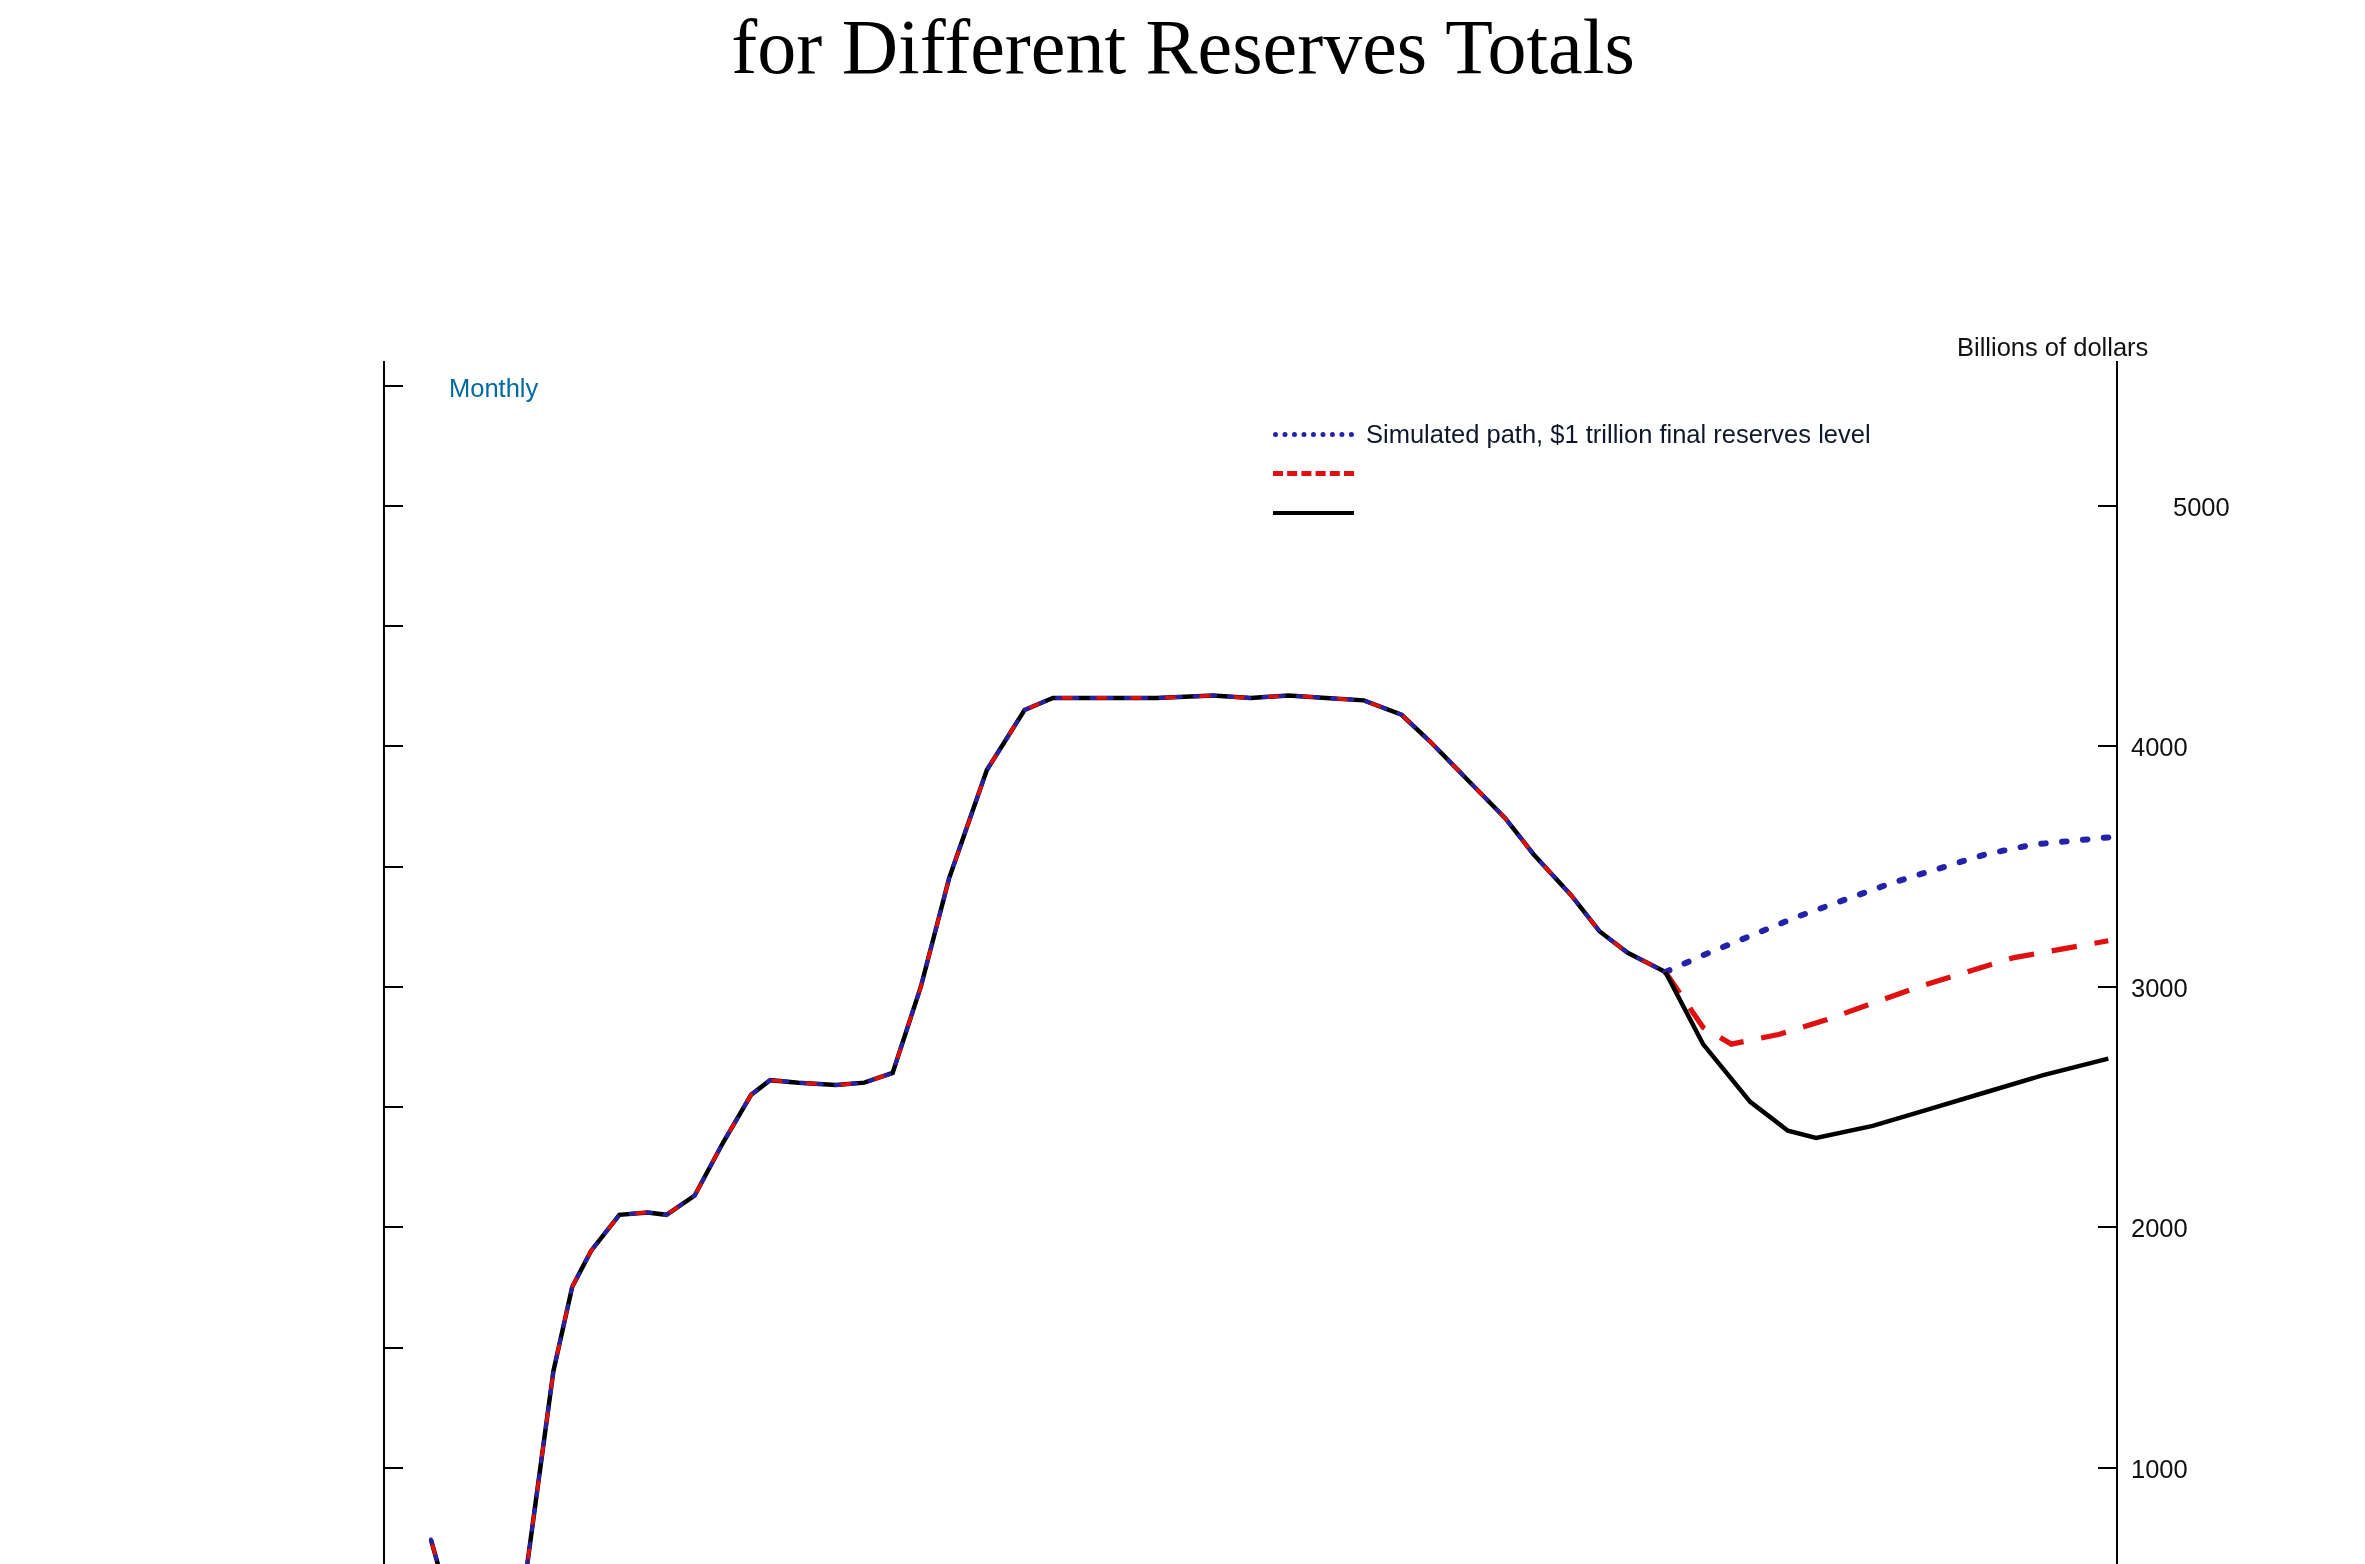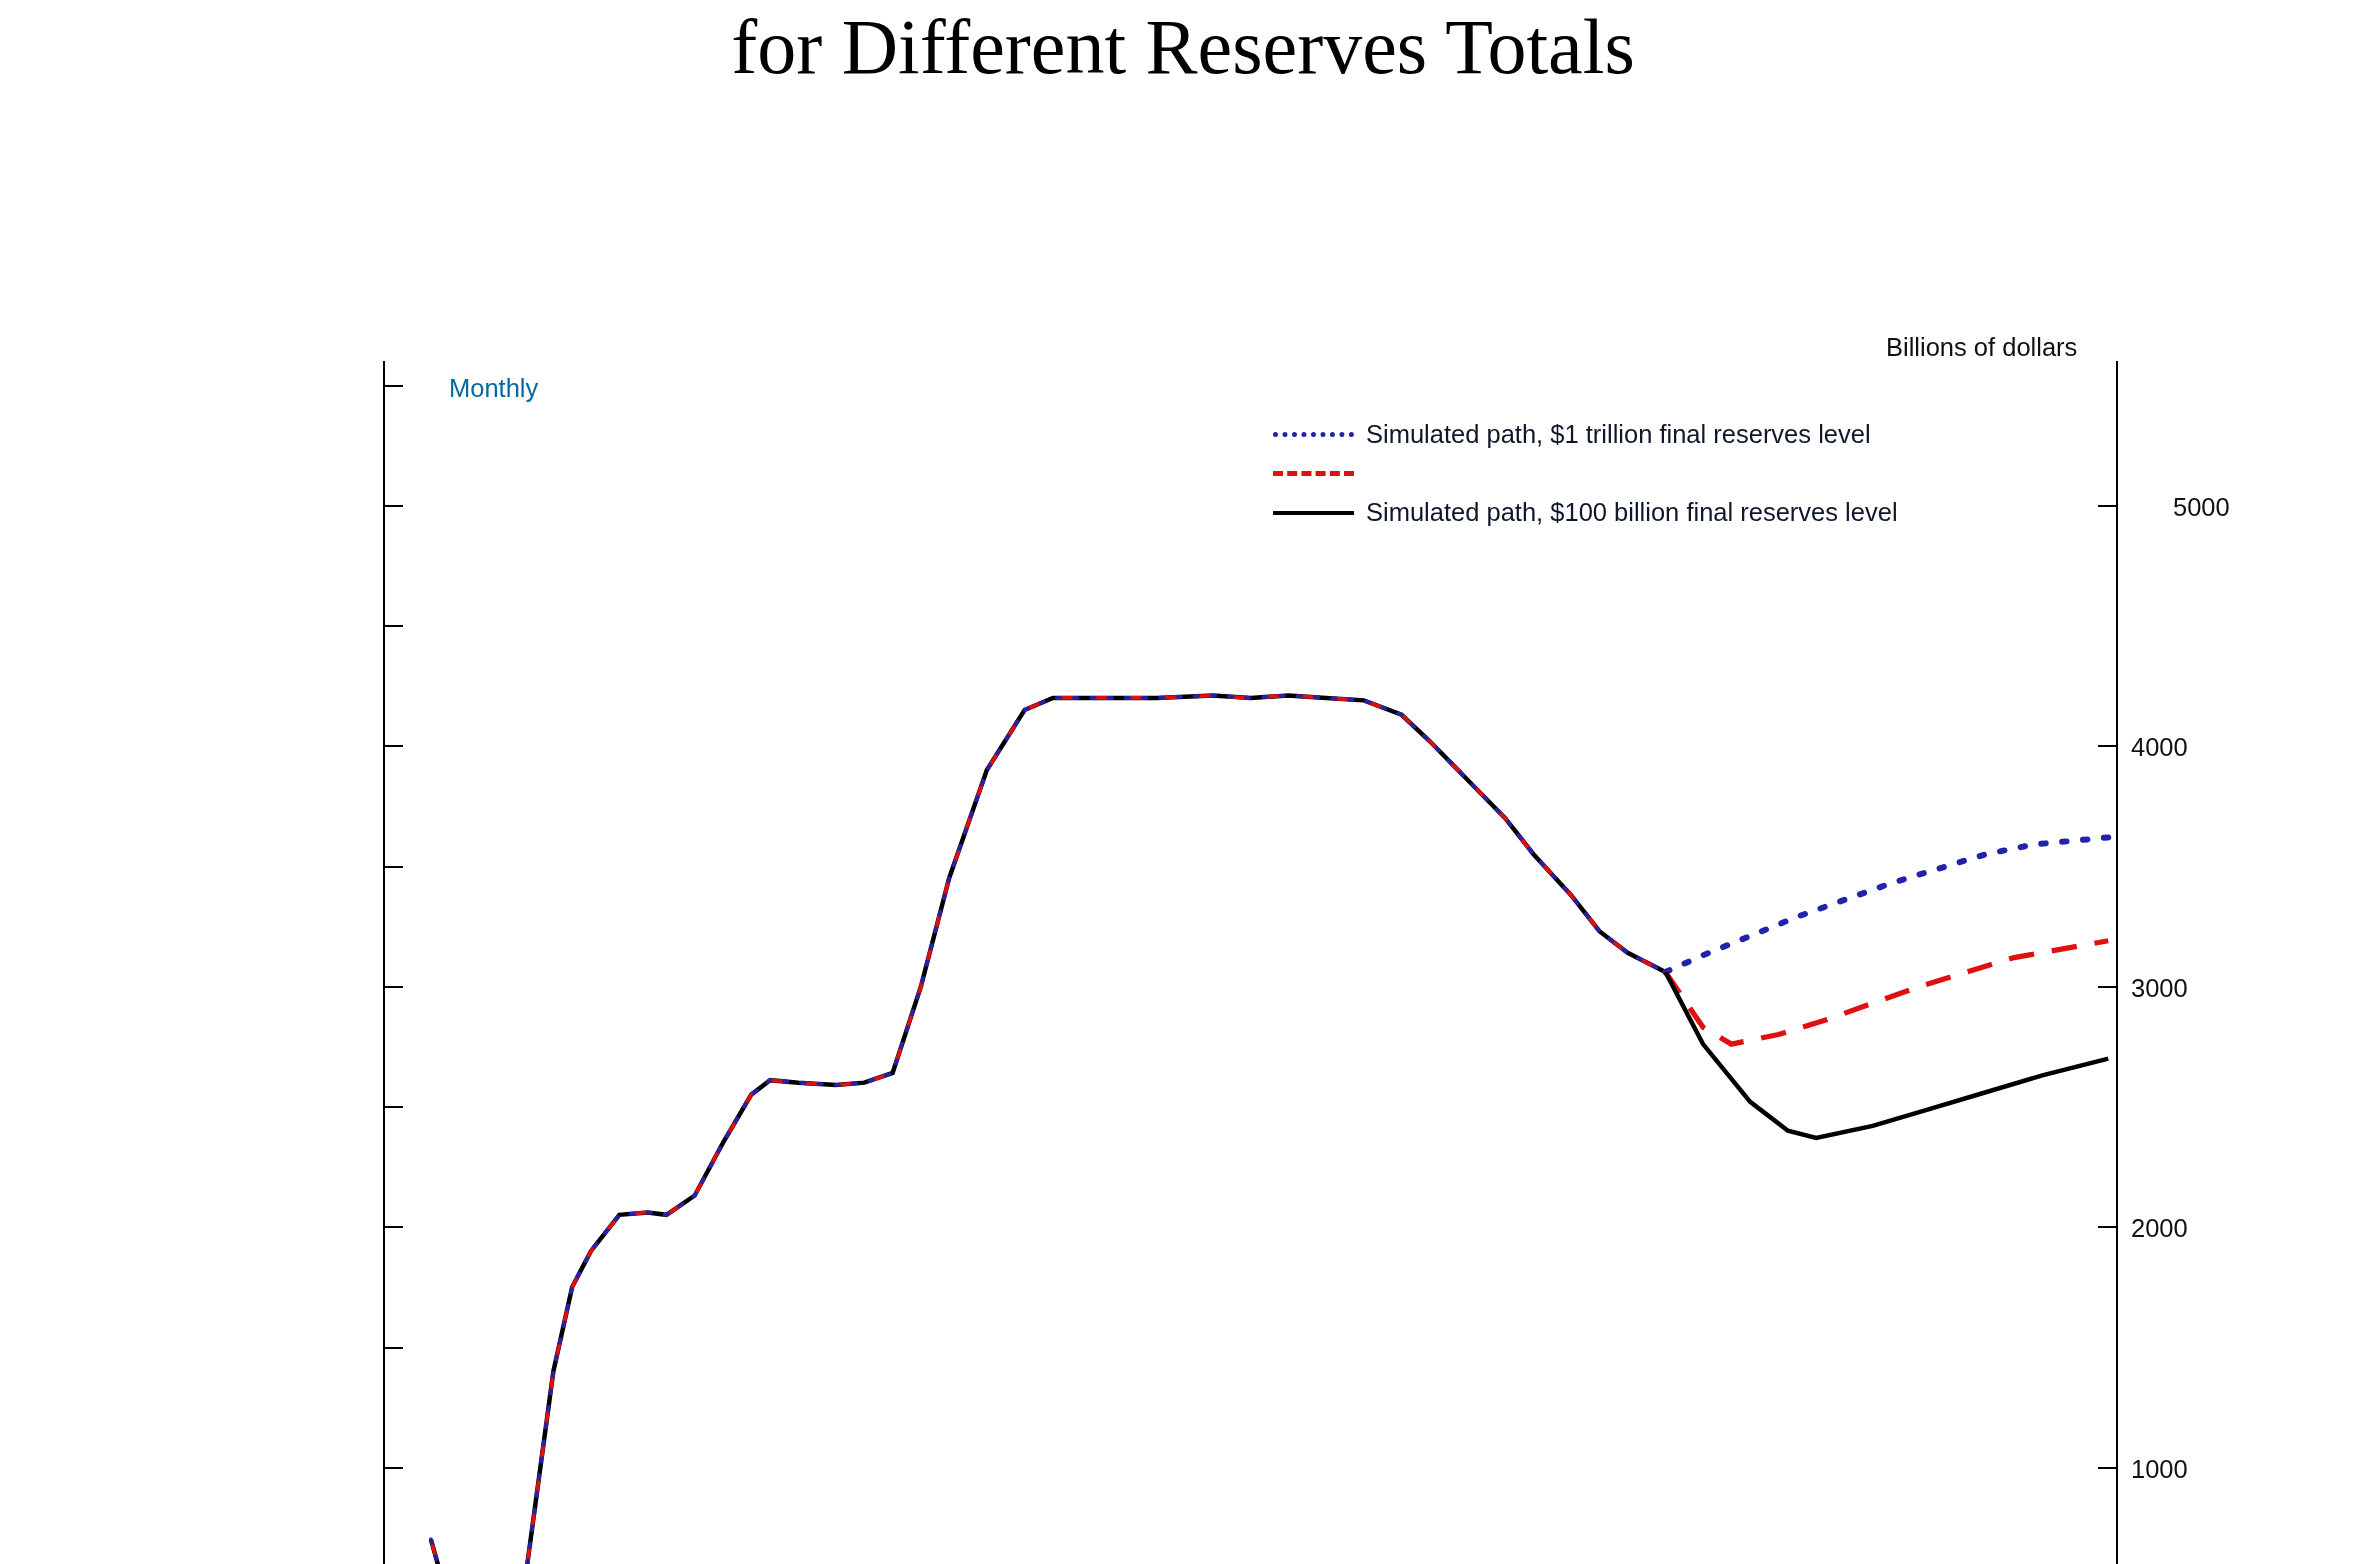--- a/index.html
+++ b/index.html
@@ -27,21 +27,21 @@
   .chart-wrap {
     position: absolute;
     left: 0;
     top: 303px;
     width: 2366px;
     height: 1261px;
   }
   
   .units-label {
     position: absolute;
-    left: 1886px;
+    left: 1957px;
     top: 30px;
     font-size: 25.5px;
     color: #111;
     white-space: nowrap;
   }
   .monthly-label {
     position: absolute;
     left: 449px;
     top: 71px;
     font-size: 25.5px;
@@ -165,18 +165,17 @@
   <div class="legend">
     <div class="legend-row">
       <span class="legend-swatch sw-dotted"></span>
       <span>Simulated path, $1 trillion final reserves level</span>
     </div>
     <div class="legend-row">
       <span class="legend-swatch sw-dashed"></span>
     </div>
     <div class="legend-row">
       <span class="legend-swatch sw-solid"></span>
-      <span>Simulated path, $100 billion final reserves level</span>
     </div>
   </div>
 
 </div>
 
 
 </body></html>

